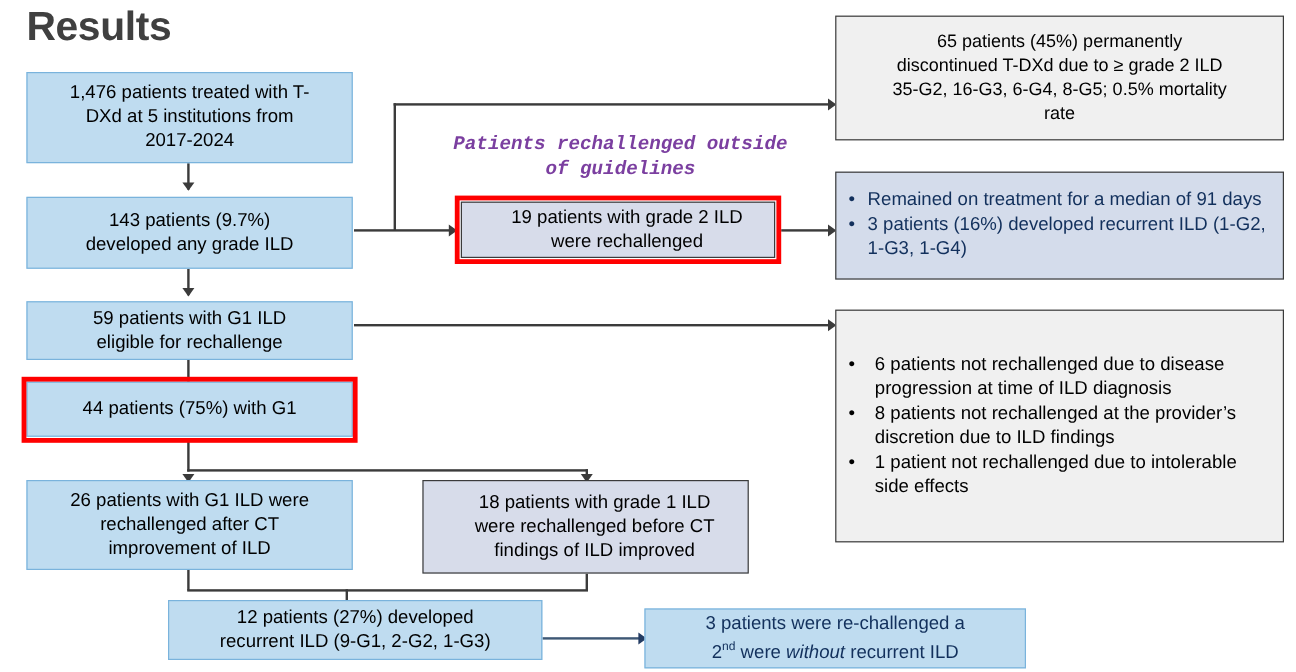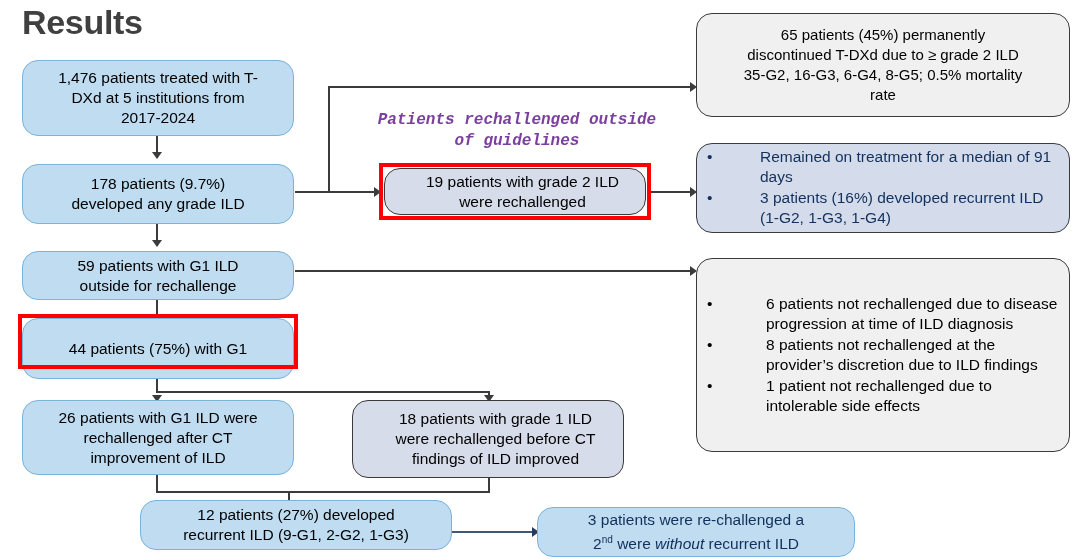--- a/index.html
+++ b/index.html
@@ -36,21 +36,20 @@
     position: absolute;
     box-sizing: border-box;
     display: flex;
     align-items: center;
     justify-content: center;
     text-align: center;
     font-size: 15.5px;
     line-height: 20px;
     color: #000000;
     padding: 2px 6px;
-    border-radius: 16px;
   }
   .box .inner { width: 100%; }
 
   .box-blue {
     background: #bfdcf0;
     border: 1px solid #7ab3dc;
   }
   .box-lav {
     background: #d7dcea;
     border: 1px solid #3b3b3b;
@@ -88,21 +87,20 @@
   }
   .bullets .dot {
     flex: 0 0 auto;
     width: 16px;
     text-align: left;
     line-height: 20px;
   }
   .bullets .btxt {
     flex: 1 1 auto;
     line-height: 20px;
-    margin-left: 37px;
   }
   .bullets-wide .dot { width: 22px; }
 
   
   #rechallenge-label {
     position: absolute;
     left: 352px;
     top: 110px;
     width: 330px;
     text-align: center;
@@ -190,33 +188,33 @@
   <div class="box box-blue" style="left:22px; top:60px; width:272px; height:76px;">
     <div class="inner">
       <div>1,476 patients treated with T-</div>
       <div>DXd at 5 institutions from</div>
       <div>2017-2024</div>
     </div>
   </div>
 
   <div class="box box-blue" style="left:22px; top:164px; width:272px; height:60px;">
     <div class="inner">
-      <div>178 patients (9.7%)</div>
+      <div>143 patients (9.7%)</div>
       <div>developed any grade ILD</div>
     </div>
   </div>
 
   <div class="box box-blue" style="left:22px; top:251px; width:272px; height:49px;">
     <div class="inner">
       <div>59 patients with G1 ILD</div>
-      <div>outside for rechallenge</div>
-    </div>
-  </div>
-
-  <div class="box box-blue" style="left:22px; top:318px; width:272px; height:61px;">
+      <div>eligible for rechallenge</div>
+    </div>
+  </div>
+
+  <div class="box box-blue" style="left:22px; top:318px; width:272px; height:46px;">
     <div class="inner">
       <div>44 patients (75%) with G1</div>
     </div>
   </div>
   <div class="redring" style="left:18px; top:314px; width:280px; height:55px;"></div>
 
   <div class="box box-blue" style="left:22px; top:400px; width:272px; height:75px;">
     <div class="inner">
       <div>26 patients with G1 ILD were</div>
       <div>rechallenged after CT</div>

